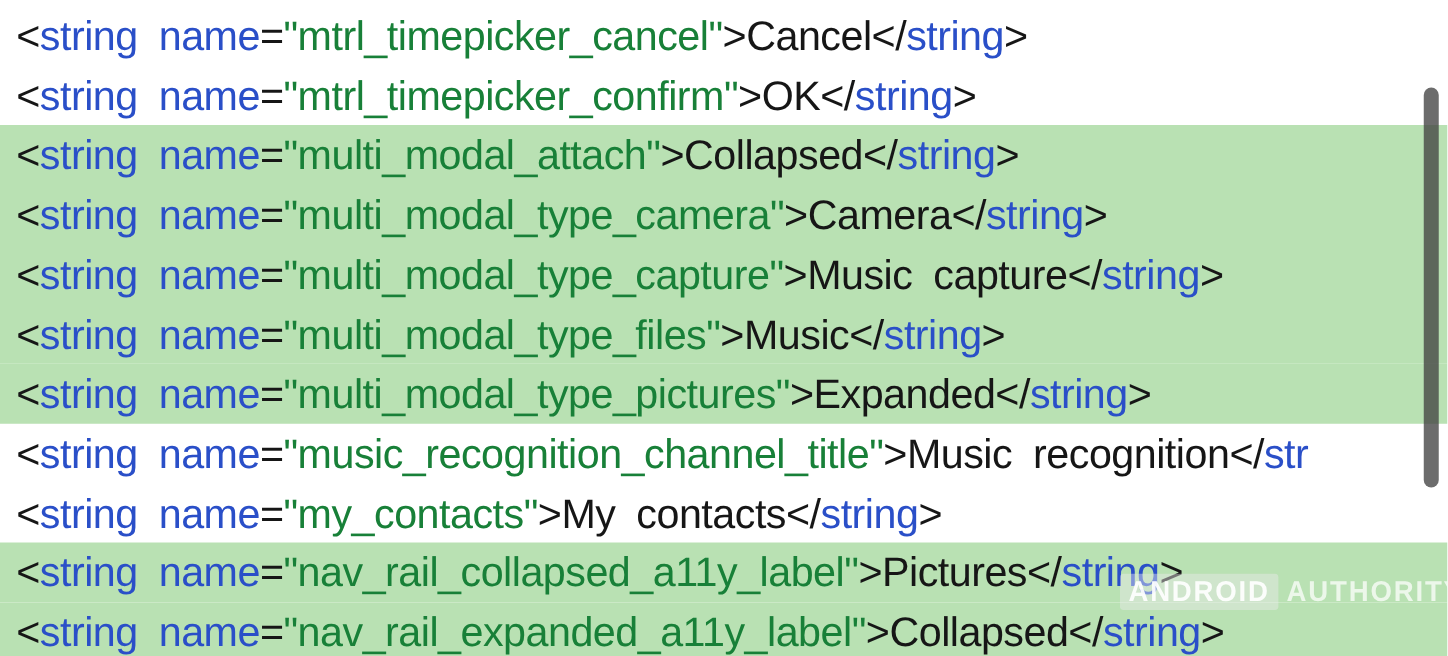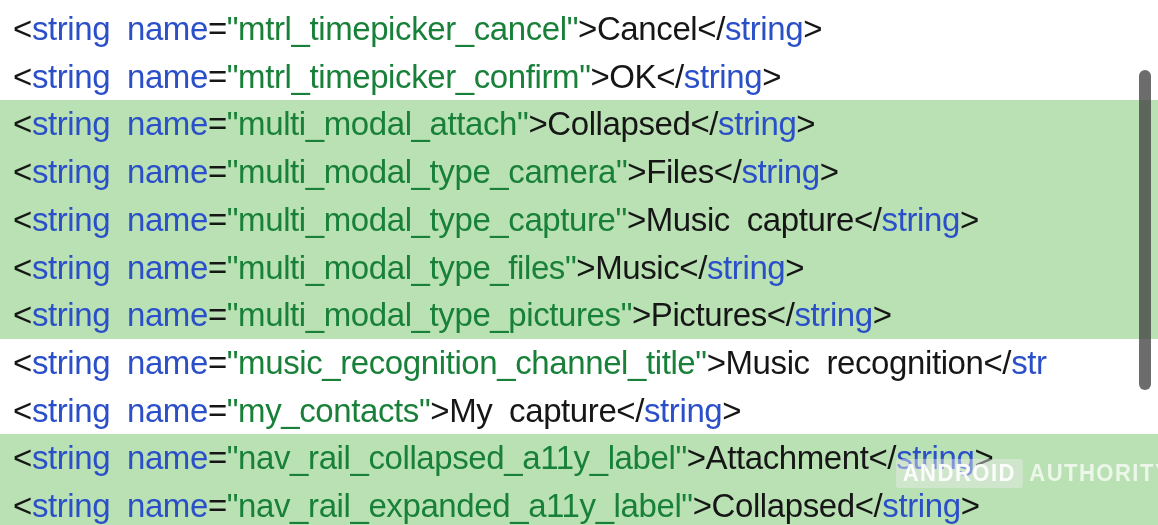--- a/index.html
+++ b/index.html
@@ -40,27 +40,27 @@
   }
   .watermark .wm-plain{color:rgba(255,255,255,0.72);}
 </style>
 </head>
 <body>
 
 <div class="code">
     <div class="row"><span class="p">&lt;</span><span class="t">string</span><span class="x"> </span><span class="t">name</span><span class="p">=</span><span class="v">"mtrl_timepicker_cancel"</span><span class="p">&gt;</span><span class="x">Cancel</span><span class="p">&lt;/</span><span class="t">string</span><span class="p">&gt;</span></div>
     <div class="row"><span class="p">&lt;</span><span class="t">string</span><span class="x"> </span><span class="t">name</span><span class="p">=</span><span class="v">"mtrl_timepicker_confirm"</span><span class="p">&gt;</span><span class="x">OK</span><span class="p">&lt;/</span><span class="t">string</span><span class="p">&gt;</span></div>
     <div class="row hl"><span class="p">&lt;</span><span class="t">string</span><span class="x"> </span><span class="t">name</span><span class="p">=</span><span class="v">"multi_modal_attach"</span><span class="p">&gt;</span><span class="x">Collapsed</span><span class="p">&lt;/</span><span class="t">string</span><span class="p">&gt;</span></div>
-    <div class="row hl"><span class="p">&lt;</span><span class="t">string</span><span class="x"> </span><span class="t">name</span><span class="p">=</span><span class="v">"multi_modal_type_camera"</span><span class="p">&gt;</span><span class="x">Files</span><span class="p">&lt;/</span><span class="t">string</span><span class="p">&gt;</span></div>
+    <div class="row hl"><span class="p">&lt;</span><span class="t">string</span><span class="x"> </span><span class="t">name</span><span class="p">=</span><span class="v">"multi_modal_type_camera"</span><span class="p">&gt;</span><span class="x">Camera</span><span class="p">&lt;/</span><span class="t">string</span><span class="p">&gt;</span></div>
     <div class="row hl"><span class="p">&lt;</span><span class="t">string</span><span class="x"> </span><span class="t">name</span><span class="p">=</span><span class="v">"multi_modal_type_capture"</span><span class="p">&gt;</span><span class="x">Music capture</span><span class="p">&lt;/</span><span class="t">string</span><span class="p">&gt;</span></div>
     <div class="row hl"><span class="p">&lt;</span><span class="t">string</span><span class="x"> </span><span class="t">name</span><span class="p">=</span><span class="v">"multi_modal_type_files"</span><span class="p">&gt;</span><span class="x">Music</span><span class="p">&lt;/</span><span class="t">string</span><span class="p">&gt;</span></div>
-    <div class="row hl"><span class="p">&lt;</span><span class="t">string</span><span class="x"> </span><span class="t">name</span><span class="p">=</span><span class="v">"multi_modal_type_pictures"</span><span class="p">&gt;</span><span class="x">Pictures</span><span class="p">&lt;/</span><span class="t">string</span><span class="p">&gt;</span></div>
+    <div class="row hl"><span class="p">&lt;</span><span class="t">string</span><span class="x"> </span><span class="t">name</span><span class="p">=</span><span class="v">"multi_modal_type_pictures"</span><span class="p">&gt;</span><span class="x">Expanded</span><span class="p">&lt;/</span><span class="t">string</span><span class="p">&gt;</span></div>
     <div class="row"><span class="p">&lt;</span><span class="t">string</span><span class="x"> </span><span class="t">name</span><span class="p">=</span><span class="v">"music_recognition_channel_title"</span><span class="p">&gt;</span><span class="x">Music recognition</span><span class="p">&lt;/</span><span class="t">str</span></div>
-    <div class="row"><span class="p">&lt;</span><span class="t">string</span><span class="x"> </span><span class="t">name</span><span class="p">=</span><span class="v">"my_contacts"</span><span class="p">&gt;</span><span class="x">My capture</span><span class="p">&lt;/</span><span class="t">string</span><span class="p">&gt;</span></div>
-    <div class="row hl"><span class="p">&lt;</span><span class="t">string</span><span class="x"> </span><span class="t">name</span><span class="p">=</span><span class="v">"nav_rail_collapsed_a11y_label"</span><span class="p">&gt;</span><span class="x">Attachment</span><span class="p">&lt;/</span><span class="t">string</span><span class="p">&gt;</span></div>
+    <div class="row"><span class="p">&lt;</span><span class="t">string</span><span class="x"> </span><span class="t">name</span><span class="p">=</span><span class="v">"my_contacts"</span><span class="p">&gt;</span><span class="x">My contacts</span><span class="p">&lt;/</span><span class="t">string</span><span class="p">&gt;</span></div>
+    <div class="row hl"><span class="p">&lt;</span><span class="t">string</span><span class="x"> </span><span class="t">name</span><span class="p">=</span><span class="v">"nav_rail_collapsed_a11y_label"</span><span class="p">&gt;</span><span class="x">Pictures</span><span class="p">&lt;/</span><span class="t">string</span><span class="p">&gt;</span></div>
     <div class="row hl"><span class="p">&lt;</span><span class="t">string</span><span class="x"> </span><span class="t">name</span><span class="p">=</span><span class="v">"nav_rail_expanded_a11y_label"</span><span class="p">&gt;</span><span class="x">Collapsed</span><span class="p">&lt;/</span><span class="t">string</span><span class="p">&gt;</span></div>
   </div>
 
 <div class="scrollbar-thumb"></div>
 
 <div class="watermark">
   <span class="wm-box">ANDROID</span>
   <span class="wm-plain">AUTHORITY</span>
 </div>
 

